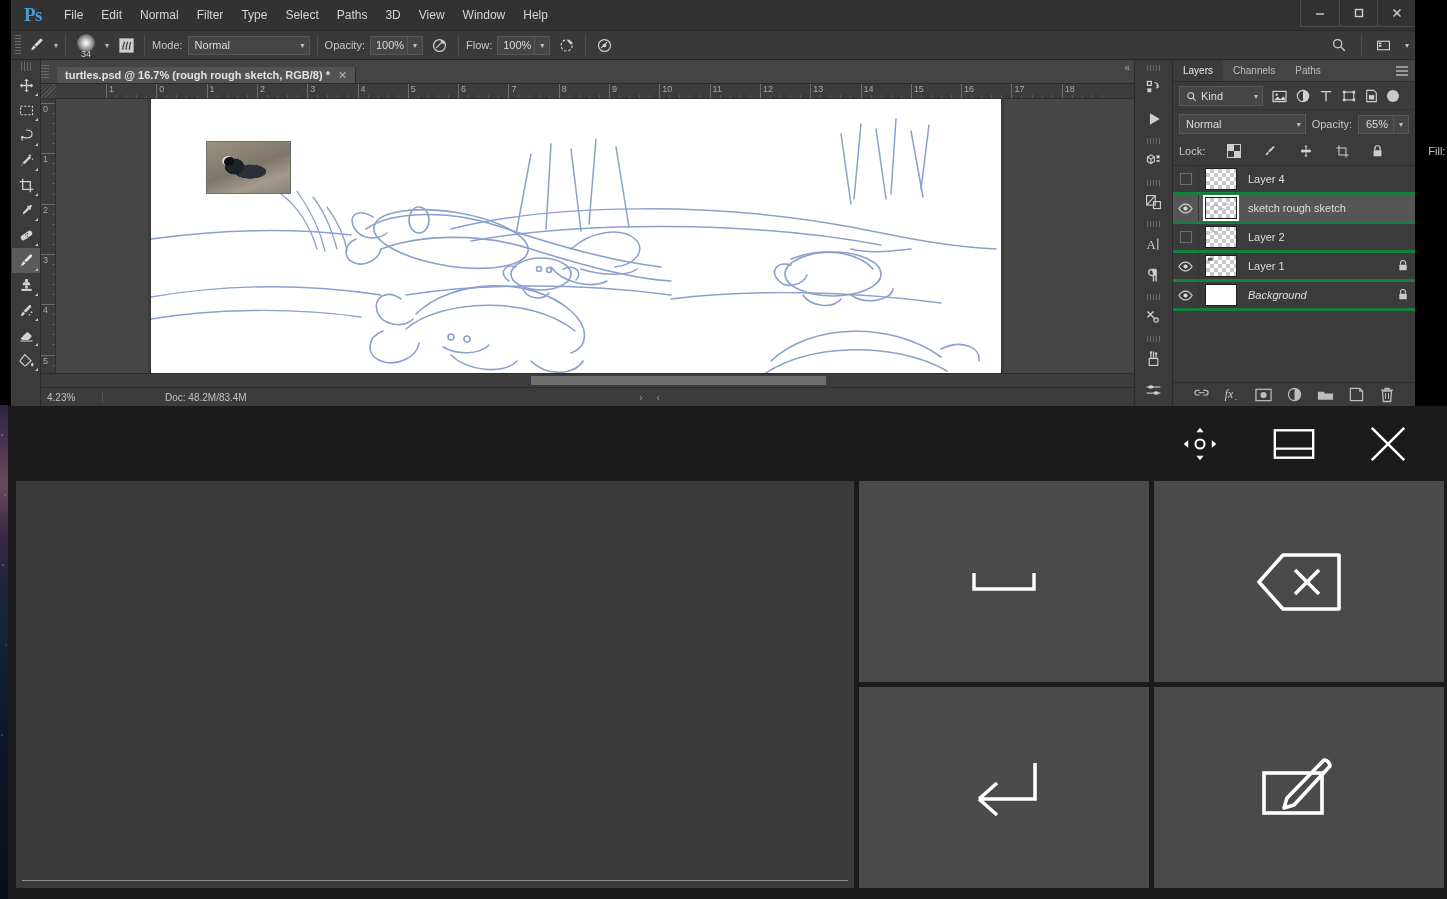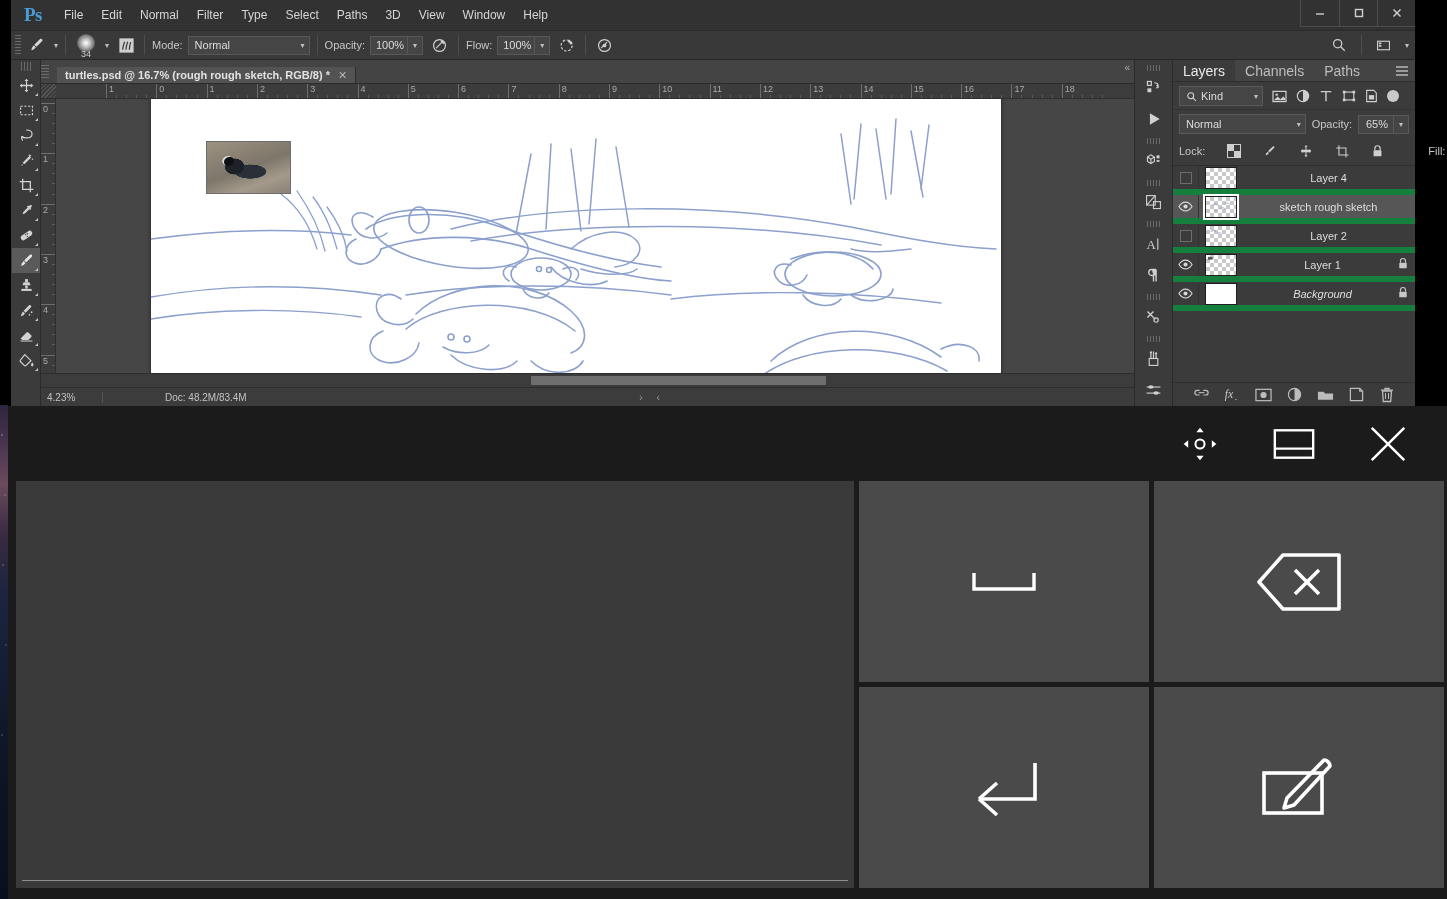--- a/index.html
+++ b/index.html
@@ -250,21 +250,21 @@
   
   .layers-panel {
     width: 243px; background: #3b3b3b; display: flex; flex-direction: column;
     border-left: 1px solid #2b2b2b;
   }
   .panel-tabs {
     height: 22px; background: #444; display: flex; align-items: stretch;
     position: relative; border-bottom: 1px solid #2d2d2d;
   }
   .ptab {
-    padding: 0 10px; display: flex; align-items: center; font-size: 14px;
+    padding: 0 10px; display: flex; align-items: center; font-size: 10px;
     color: #bdbdbd;
   }
   .ptab.active { background: #3b3b3b; color: #eaeaea; }
   .panel-menu {
     position: absolute; right: 6px; top: 5px; color: #c0c0c0; font-size: 12px;
     line-height: 1;
   }
   .filter-row {
     display: flex; align-items: center; gap: 0; padding: 4px 6px 3px;
     border-bottom: 1px solid #333;
@@ -290,21 +290,21 @@
   .lock-row {
     display: flex; align-items: center; gap: 22px; padding: 3px 6px 5px;
     border-bottom: 1px solid #2d2d2d;
   }
   .lock-label { font-size: 11px; color: #c6c6c6; }
   .lock-icon { width: 17px; height: 17px; display: flex; align-items: center; justify-content: center; color: #cfcfcf; }
 
   .layer-list { flex: 1; overflow: hidden; }
   .layer-row {
     height: 29px; display: flex; align-items: center;
-    border-bottom: 6px solid #15803d; padding-right: 6px; text-align: center;
+    border-bottom: 3px solid #15803d; padding-right: 6px;
   }
   .layer-row.selected { background: #565656; }
   .eye-cell {
     width: 26px; display: flex; align-items: center; justify-content: center;
     border-right: 1px solid #333; height: 100%;
   }
   .thumb {
     width: 32px; height: 22px; margin-left: 6px; border: 1px solid #1e1e1e;
     position: relative; flex-shrink: 0;
     background-color: #fff;

